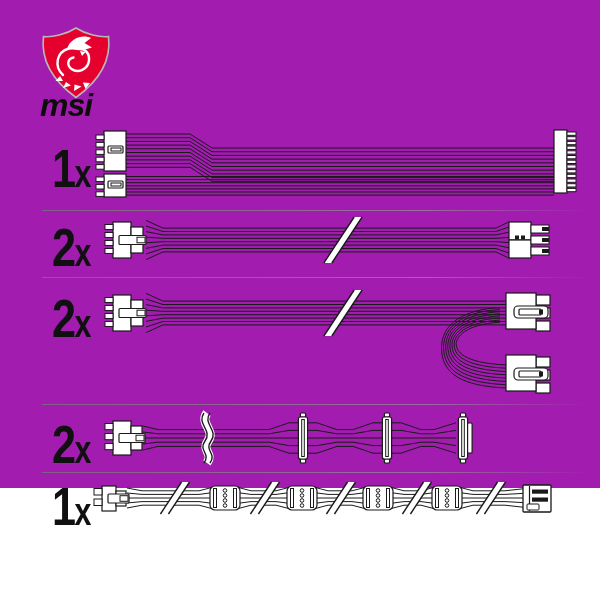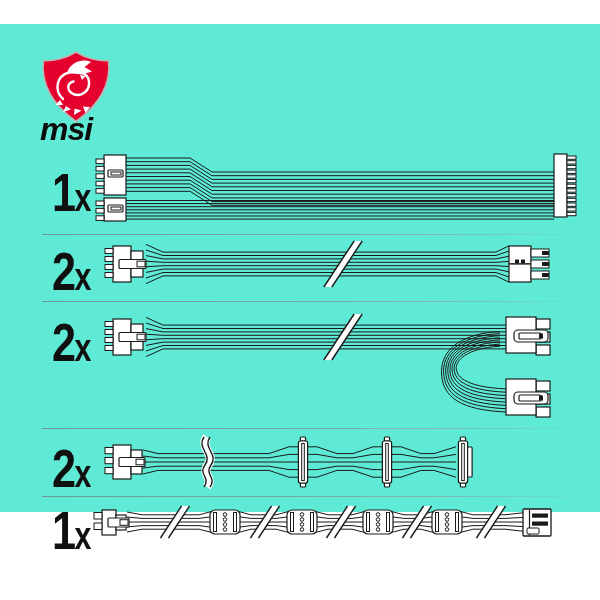--- a/index.html
+++ b/index.html
@@ -1,17 +1,17 @@
 <!DOCTYPE html>
 <html><head>
 <meta charset="utf-8">
 <style>
   html,body{margin:0;padding:0;}
   body{width:600px;height:600px;background:#ffffff;font-family:"Liberation Sans",sans-serif;overflow:hidden;}
-  .canvas{position:relative;width:600px;height:488px;background:#5eead4;margin-top:24px;}
+  .canvas{position:relative;width:600px;height:488px;background:#a21caf;}
   .logo{position:absolute;left:36px;top:24px;width:90px;height:100px;}
   .logo svg{display:block;}
   .wordmark{position:absolute;left:40px;top:88px;font-size:32px;font-weight:bold;font-style:italic;color:#0d0d0d;letter-spacing:-1px;transform:scaleY(.96);transform-origin:left top;}
   .qty{position:absolute;left:52px;width:70px;color:#101010;font-weight:bold;line-height:1;transform:scaleX(.8);transform-origin:left top;letter-spacing:-2px;white-space:nowrap;}
   .qty .num{font-size:54px;}
   .qty .sfx{font-size:38px;}
   .rowsvg{position:absolute;left:0;}
   .divider{position:absolute;left:42px;width:552px;height:1px;background:linear-gradient(90deg,rgba(120,120,120,.75) 0%,rgba(150,150,150,.65) 70%,rgba(160,160,160,0) 100%);}
 </style>
 </head>

